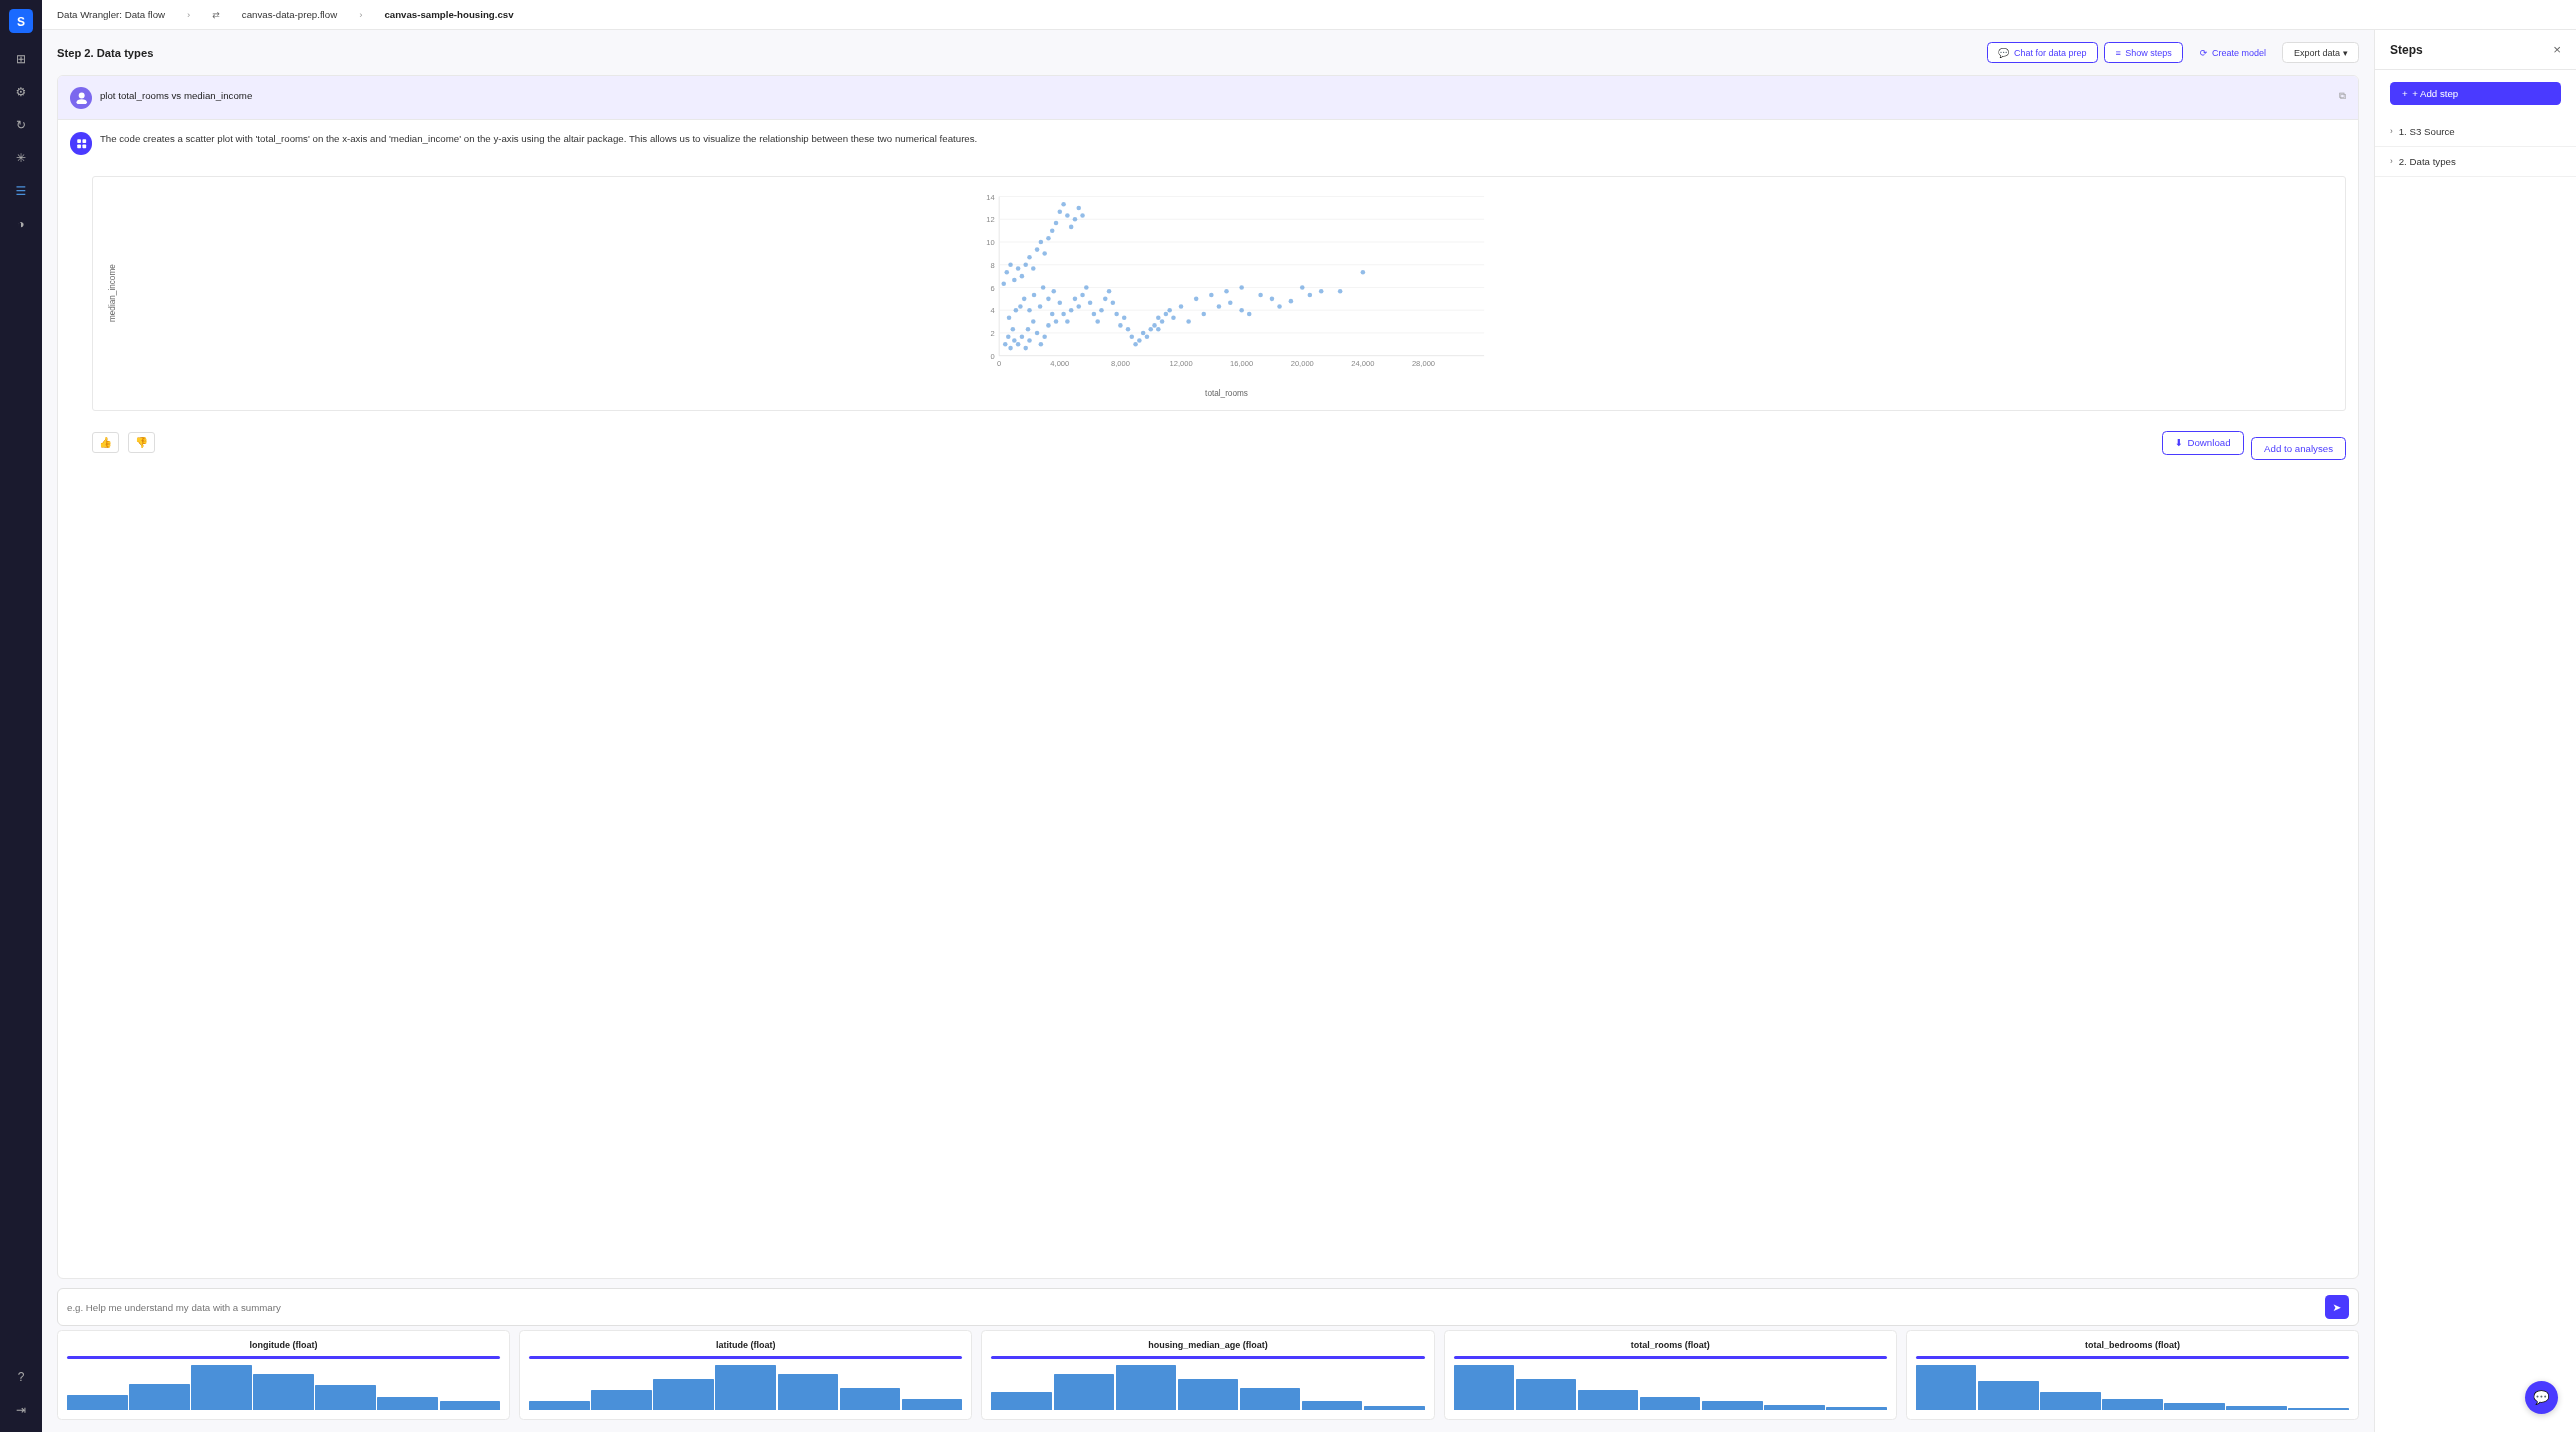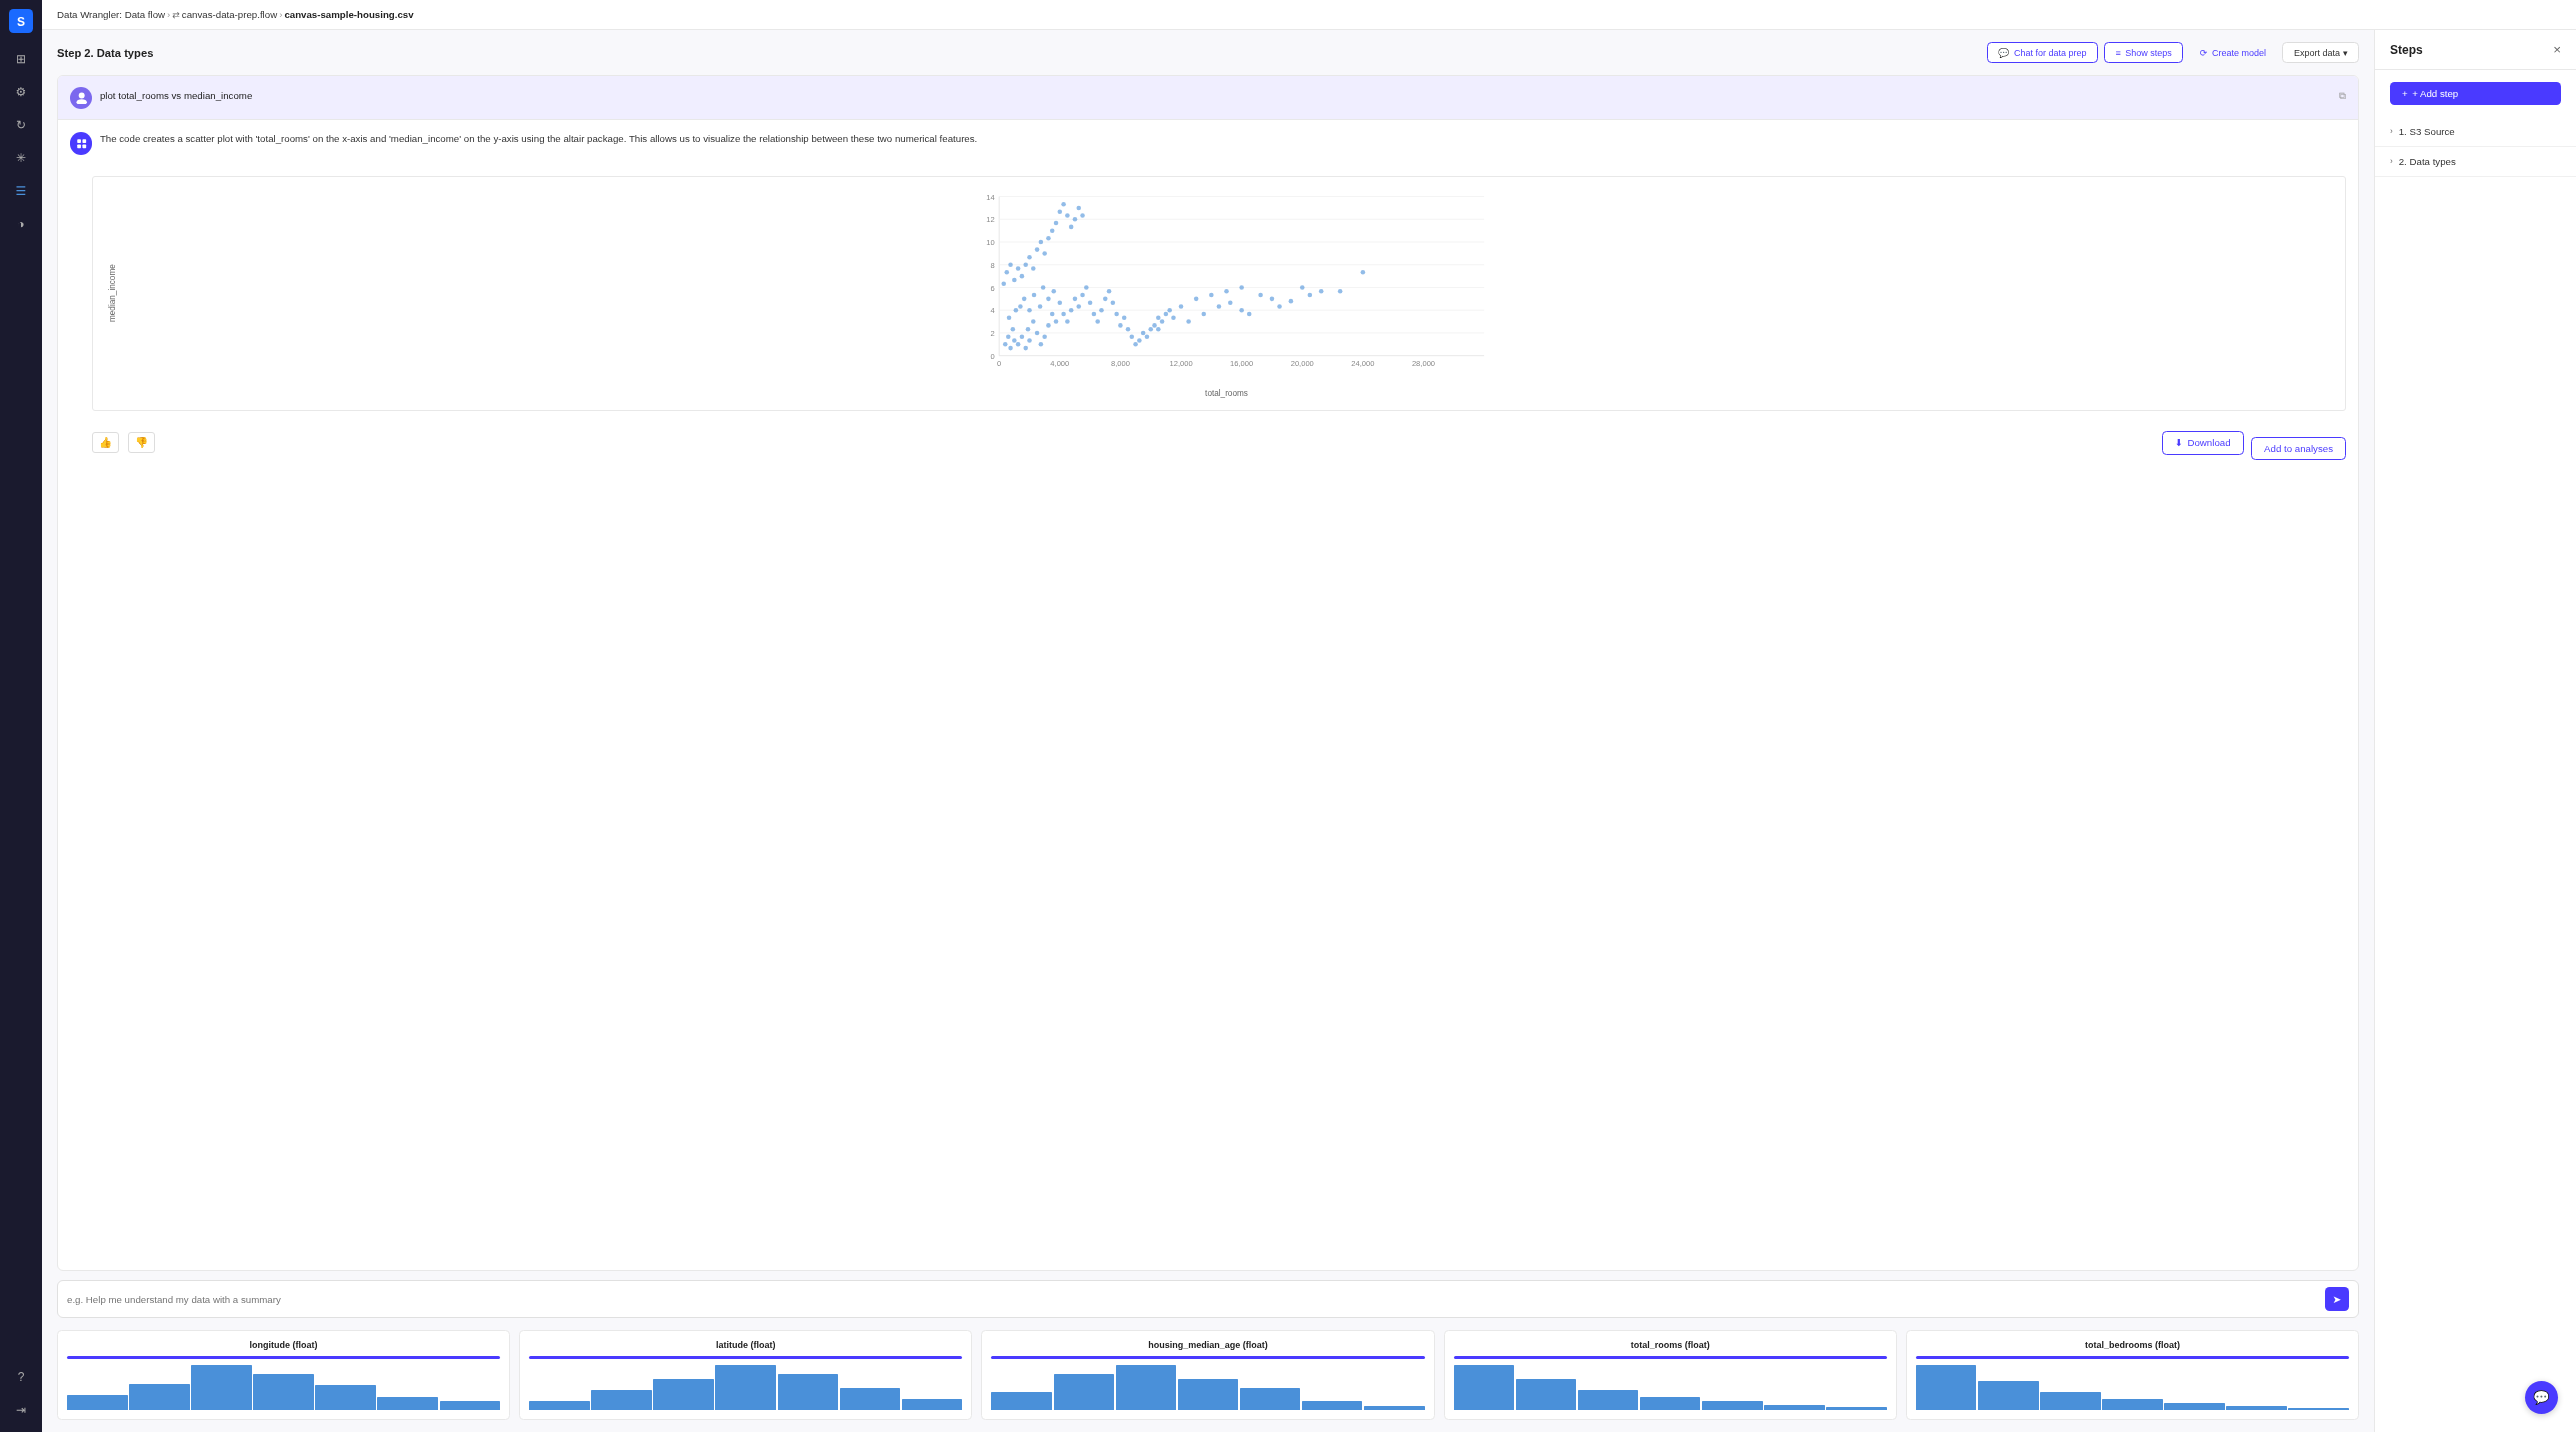--- a/index.html
+++ b/index.html
@@ -52,21 +52,21 @@
 
     
     .breadcrumb {
       display: flex;
       align-items: center;
       padding: 9px 15px;
       background: #fff;
       border-bottom: 0.7px solid #e8e8e8;
       font-size: 9.7px;
       color: #333;
-      gap: 2px;
+      gap: 22px;
     }
     .breadcrumb-link { color: #333; text-decoration: none; }
     .breadcrumb-sep { color: #999; }
     .breadcrumb-icon { color: #666; font-size: 9px; }
     .breadcrumb-current { font-weight: 600; color: #222; }
 
     
     .tabs {
       display: flex;
       padding: 0 15px;
@@ -338,21 +338,21 @@
     }
 
     
     .chat-input-row {
       display: flex;
       align-items: center;
       background: #fff;
       border: 0.7px solid #e0e0e0;
       border-radius: 6px;
       padding: 6px 9px;
-      margin-bottom: 12px;
+      margin-bottom: 4px;
     }
     .chat-input {
       flex: 1;
       border: none;
       outline: none;
       font-size: 9.7px;
       color: #666;
       background: transparent;
     }
     .send-btn {

